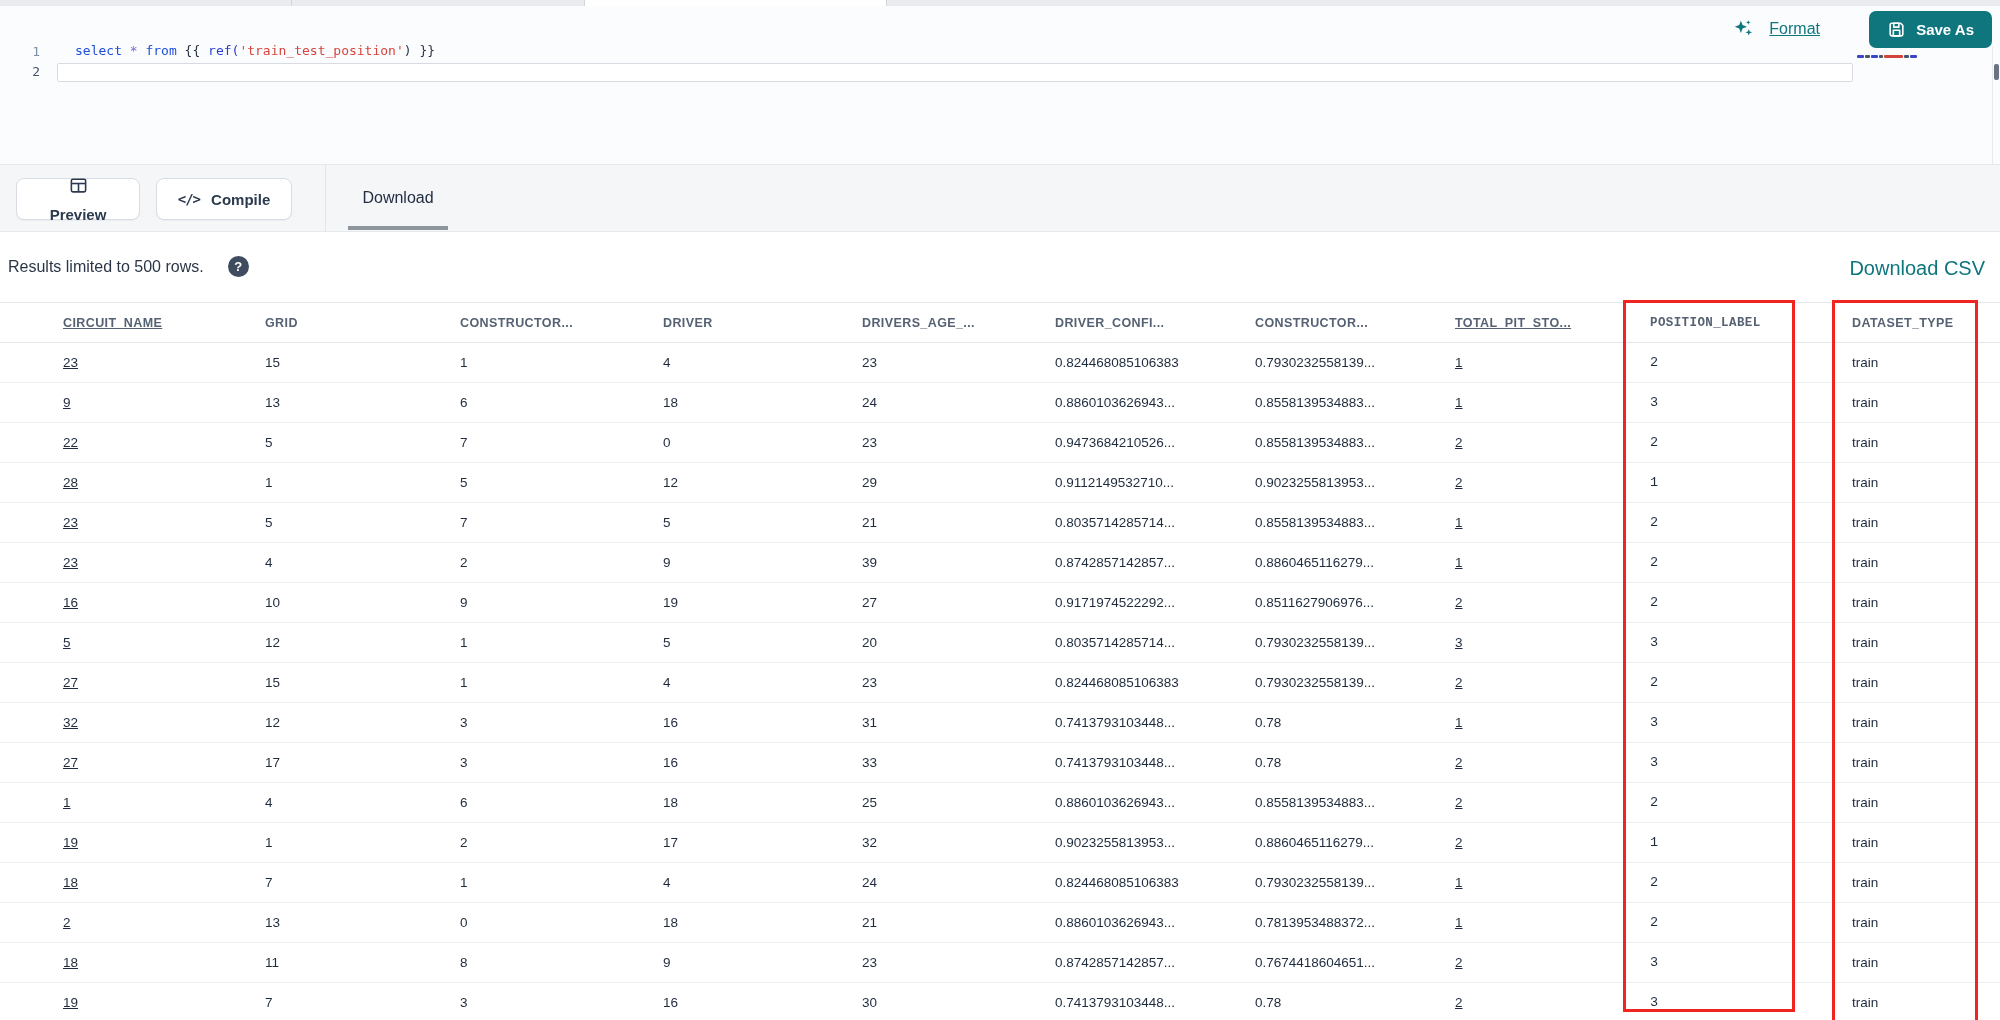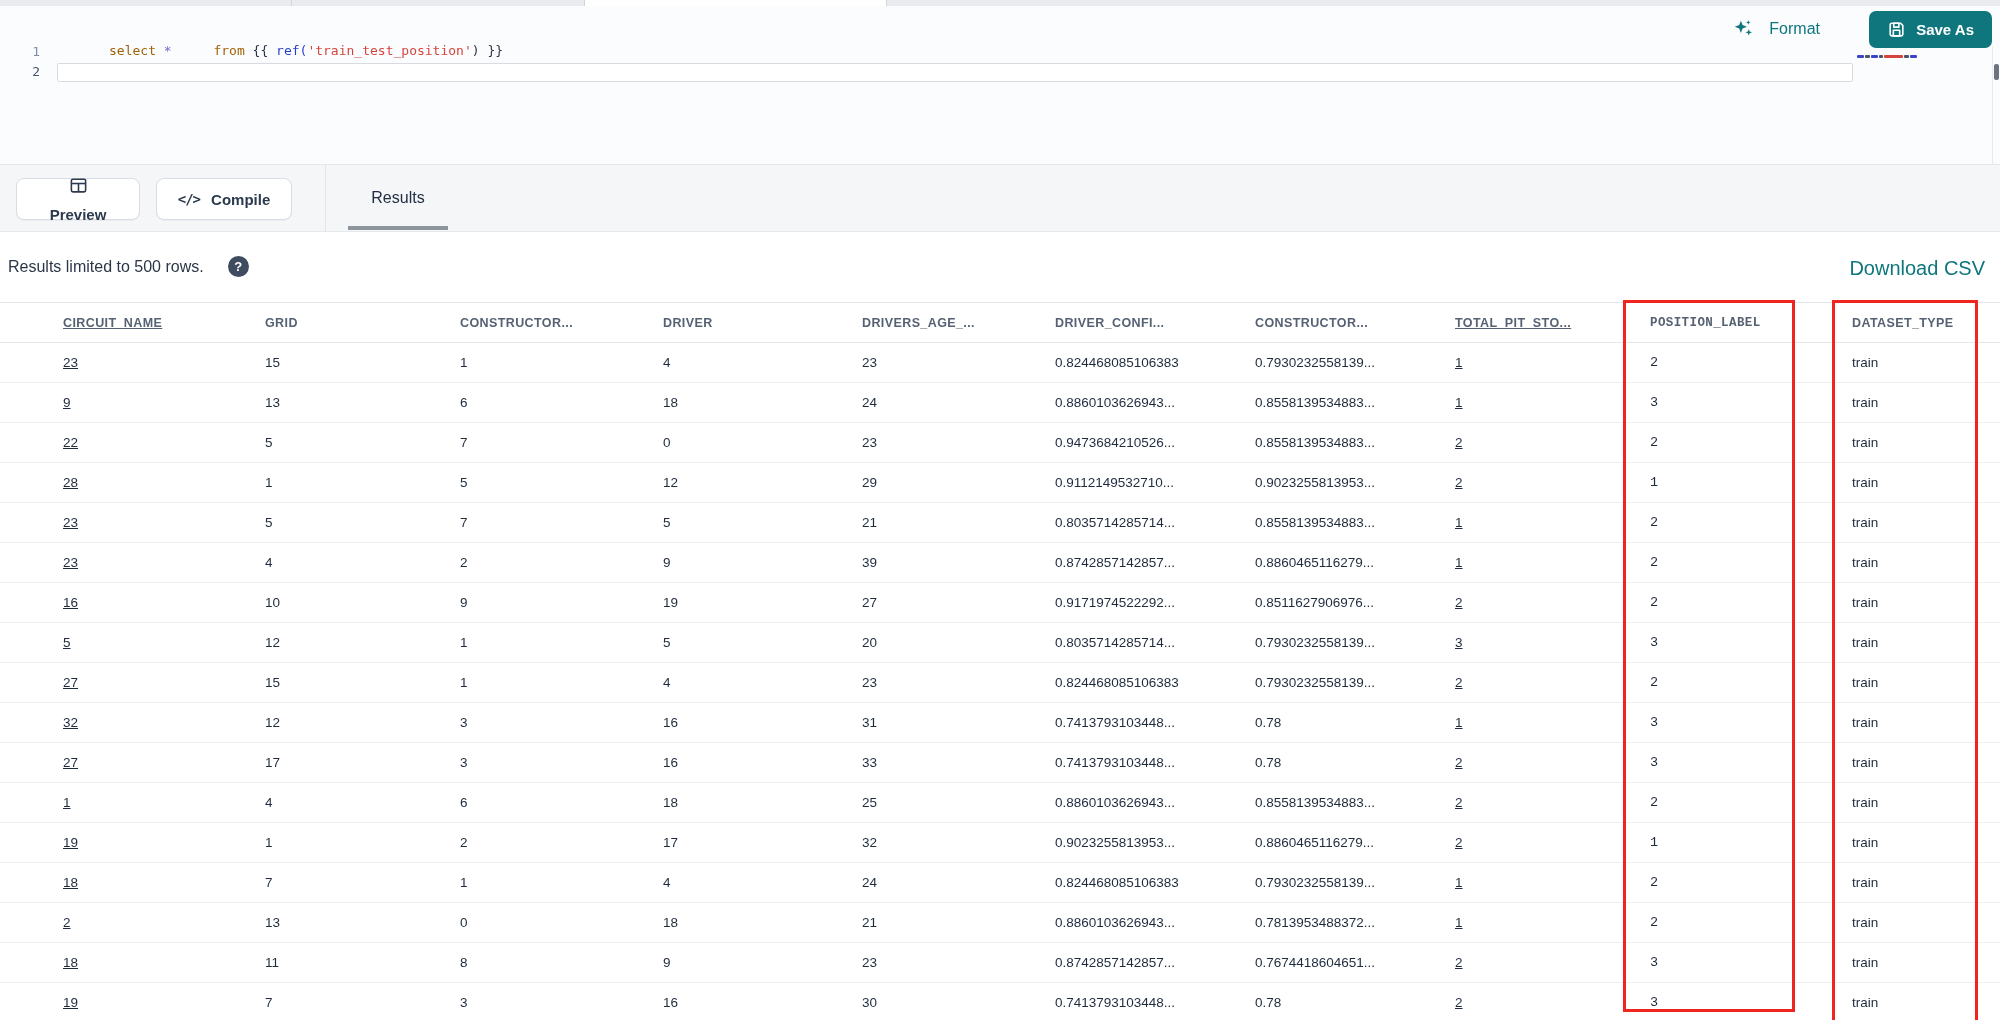--- a/index.html
+++ b/index.html
@@ -12,30 +12,30 @@
 
   
   .tabstrip { position:absolute; left:0; top:0; width:2000px; height:6px; background:#e9ebef; border-bottom:1px solid #e3e6ea; }
   .tabseg { position:absolute; top:0; height:6px; background:#e9ebef; border-left:1px solid #d2d6dc; }
   .tabseg.active { background:#ffffff; border-bottom:1px solid #ffffff; height:7px; }
 
   
   .editor { position:absolute; left:0; top:6px; width:2000px; height:158px; background:#fbfcfe; }
   .format-btn { position:absolute; right:180px; top:12px; display:flex; align-items:center; gap:15px;
     background:none; border:none; color:var(--accent,#0f767e); font-size:16px; font-weight:500; cursor:pointer;
-    font-family:"Liberation Sans",sans-serif; }
+    font-family:"Liberation Sans",sans-serif;text-decoration:underline; }
   .saveas-btn { position:absolute; right:8px; top:5px; height:37px; padding:0 18px; display:flex; align-items:center; gap:10px;
     background:var(--accent,#0f767e); color:#fff; border:none; border-radius:7px; font-size:15px; font-weight:700; cursor:pointer;
     font-family:"Liberation Sans",sans-serif; }
   .gutter-num { position:absolute; left:0; width:40px; text-align:right; font:13px "DejaVu Sans Mono", monospace; }
   .gn1 { top:38px; color:#7d8fa6; }
   .gn2 { top:58px; color:#44536b; }
   .codeline { position:absolute; left:75px; top:37px; height:18px; line-height:18px;
     font:13px "DejaVu Sans Mono", monospace; white-space:pre; }
-  .tok-kw  { color:#a16207;margin-left:34px; }
+  .tok-kw  { color:#1d4ed8; }
   .tok-op  { color:#6f6fd2; }
   .tok-br  { color:#2b3442; }
   .tok-fn  { color:#2a3fc9; }
   .tok-str { color:#d5453d; }
   .tok-pl  { color:#2b3442; }
   .current-line { position:absolute; left:57px; top:57px; width:1796px; height:19px;
     background:#fff; border:1px solid #d8dce2; border-radius:2px; }
   .minimap { position:absolute; left:1857px; top:46px; width:130px; height:8px; display:flex; align-items:center; gap:1px; }
   .minimap i { display:block; height:3px; border-radius:1px; }
   .editor-scrolltrack { position:absolute; left:1992px; top:40px; height:118px; width:1px; background:#e8eaee; }
@@ -151,21 +151,21 @@
           <line x1="12" y1="9.5" x2="12" y2="20"></line>
         </svg>
       </span>
       <span>Preview</span>
     </button>
     <button class="tb-btn compile-btn">
       <span class="compile-glyph">&lt;/&gt;</span>
       <span>Compile</span>
     </button>
     <div class="tb-divider"></div>
-    <div class="tab tab-results">Results</div>
+    <div class="tab tab-results">Download</div>
     <div class="tab-underline"></div>
   </section>
 
   <section class="statusrow">
     <div class="status-text">
       <span>Results limited to 500 rows.</span>
       <span class="help-icon">?</span>
     </div>
     <a class="download-csv">Download CSV</a>
   </section>

